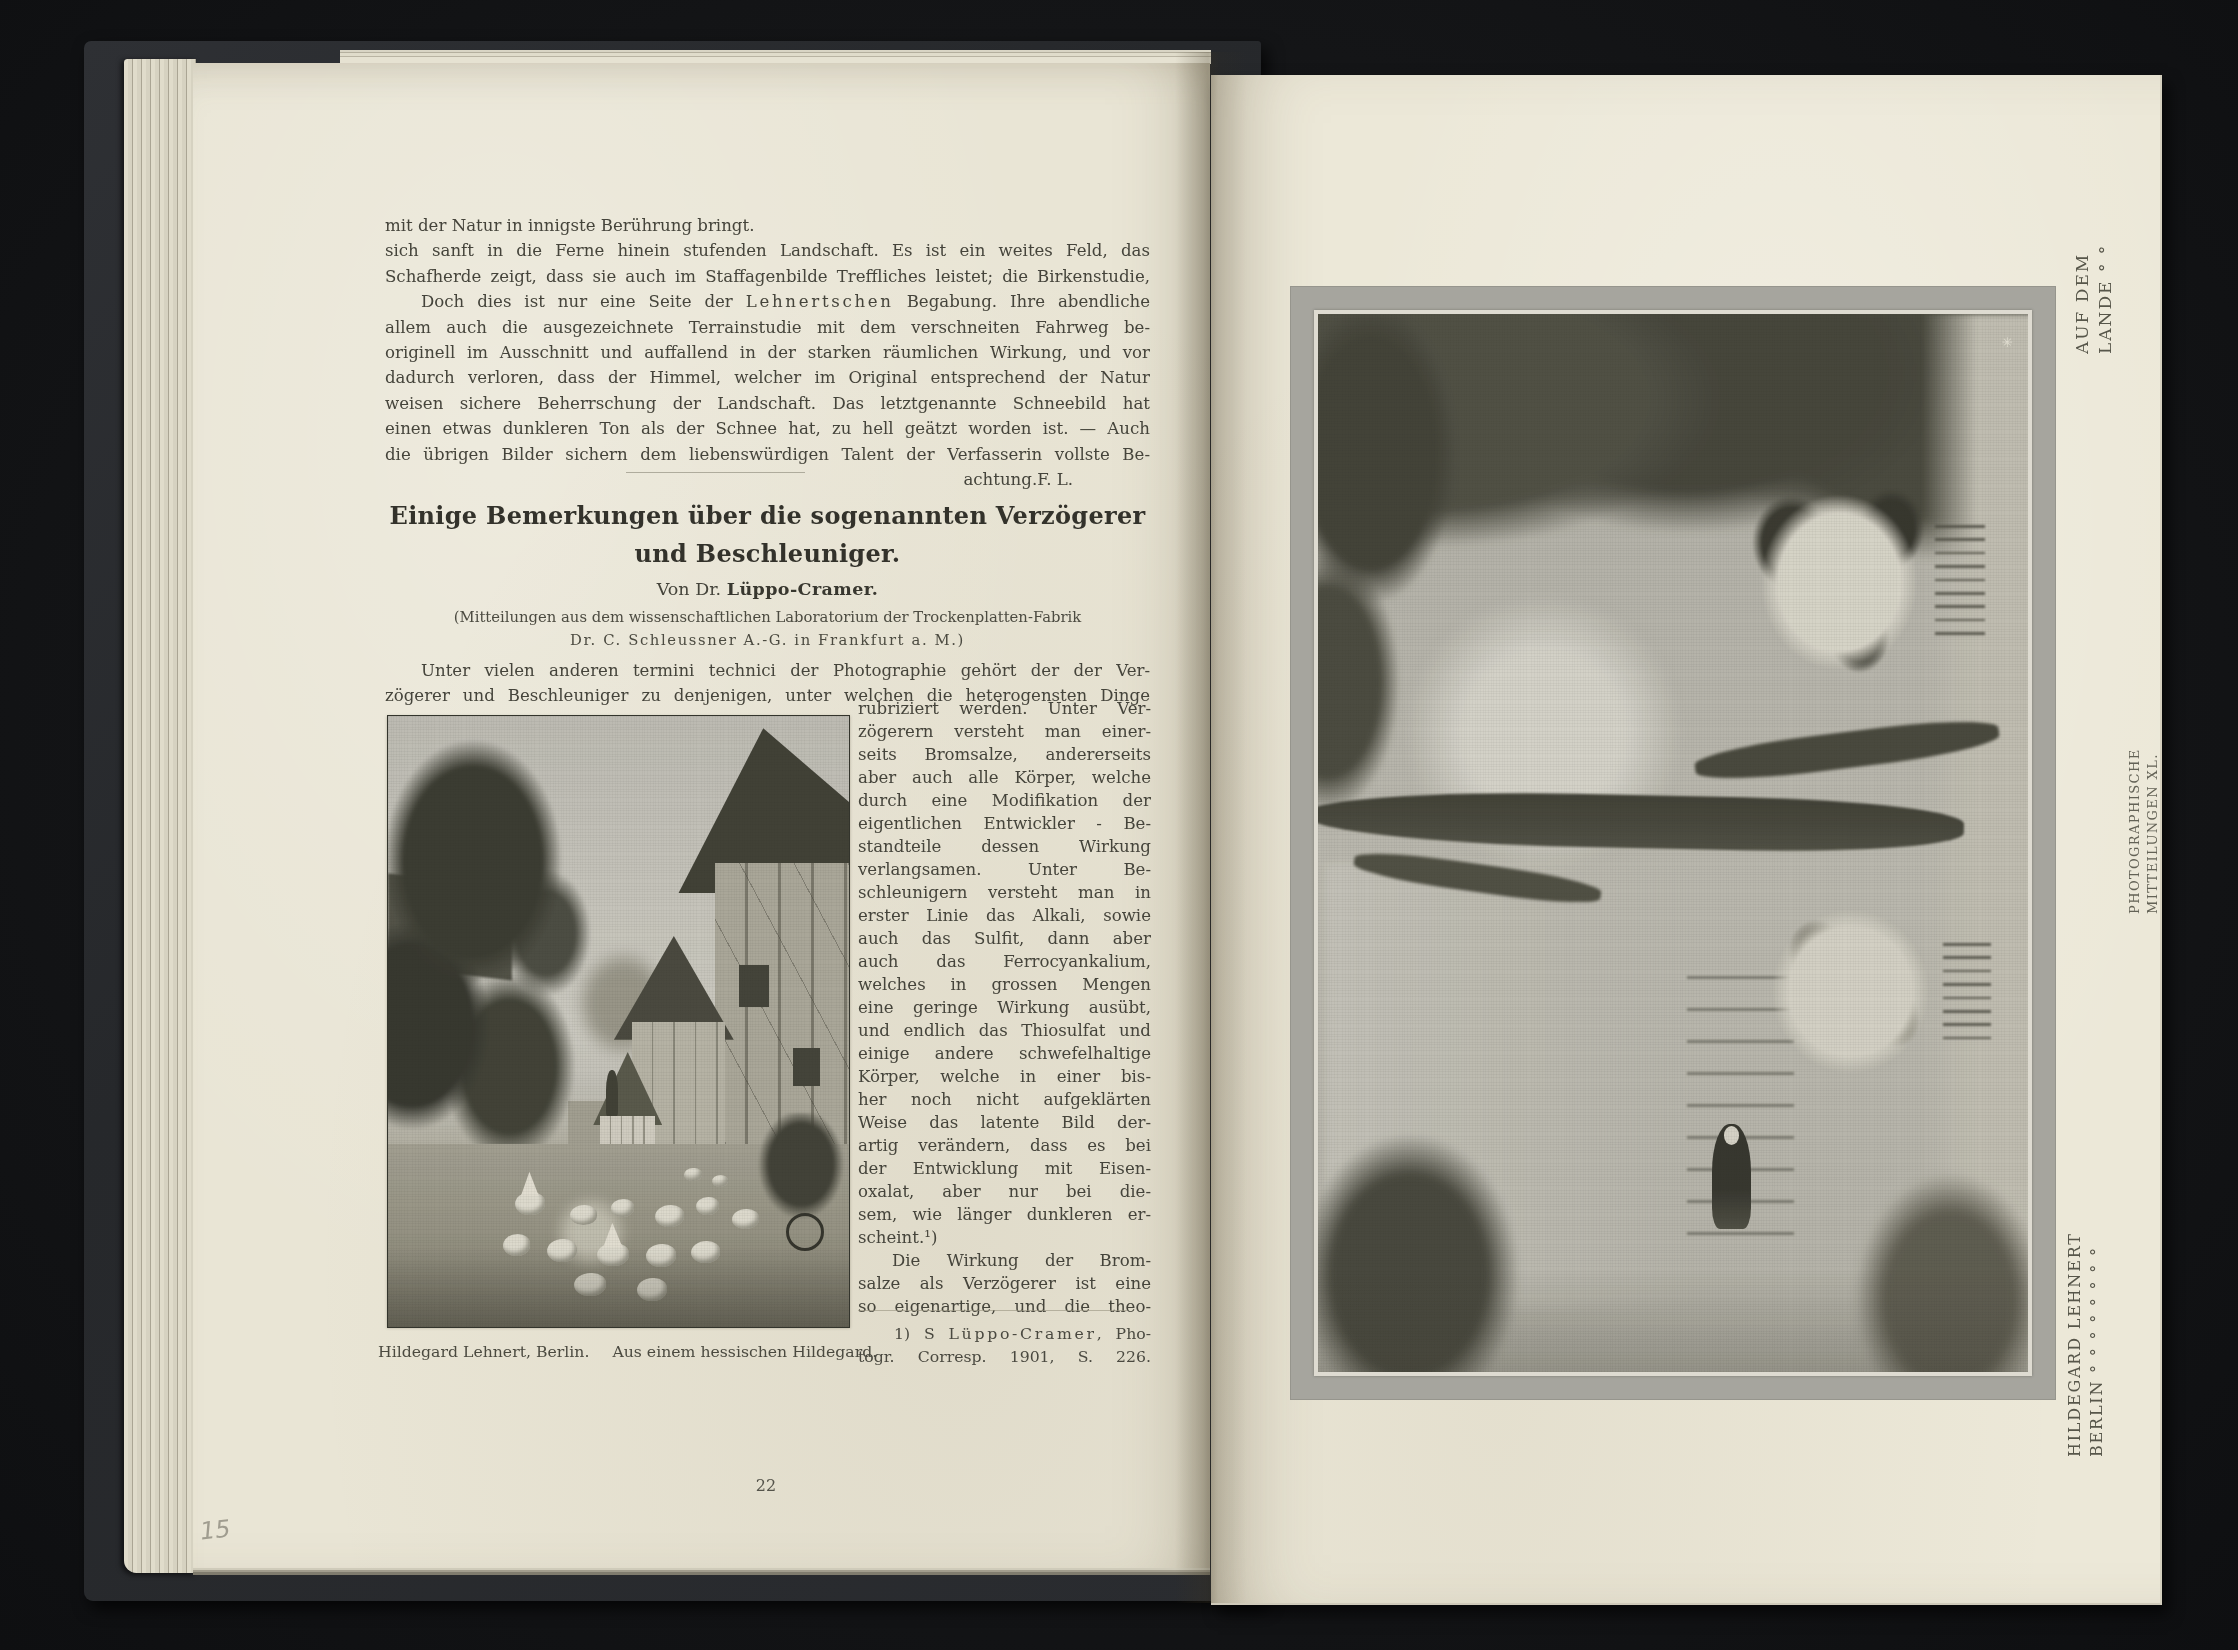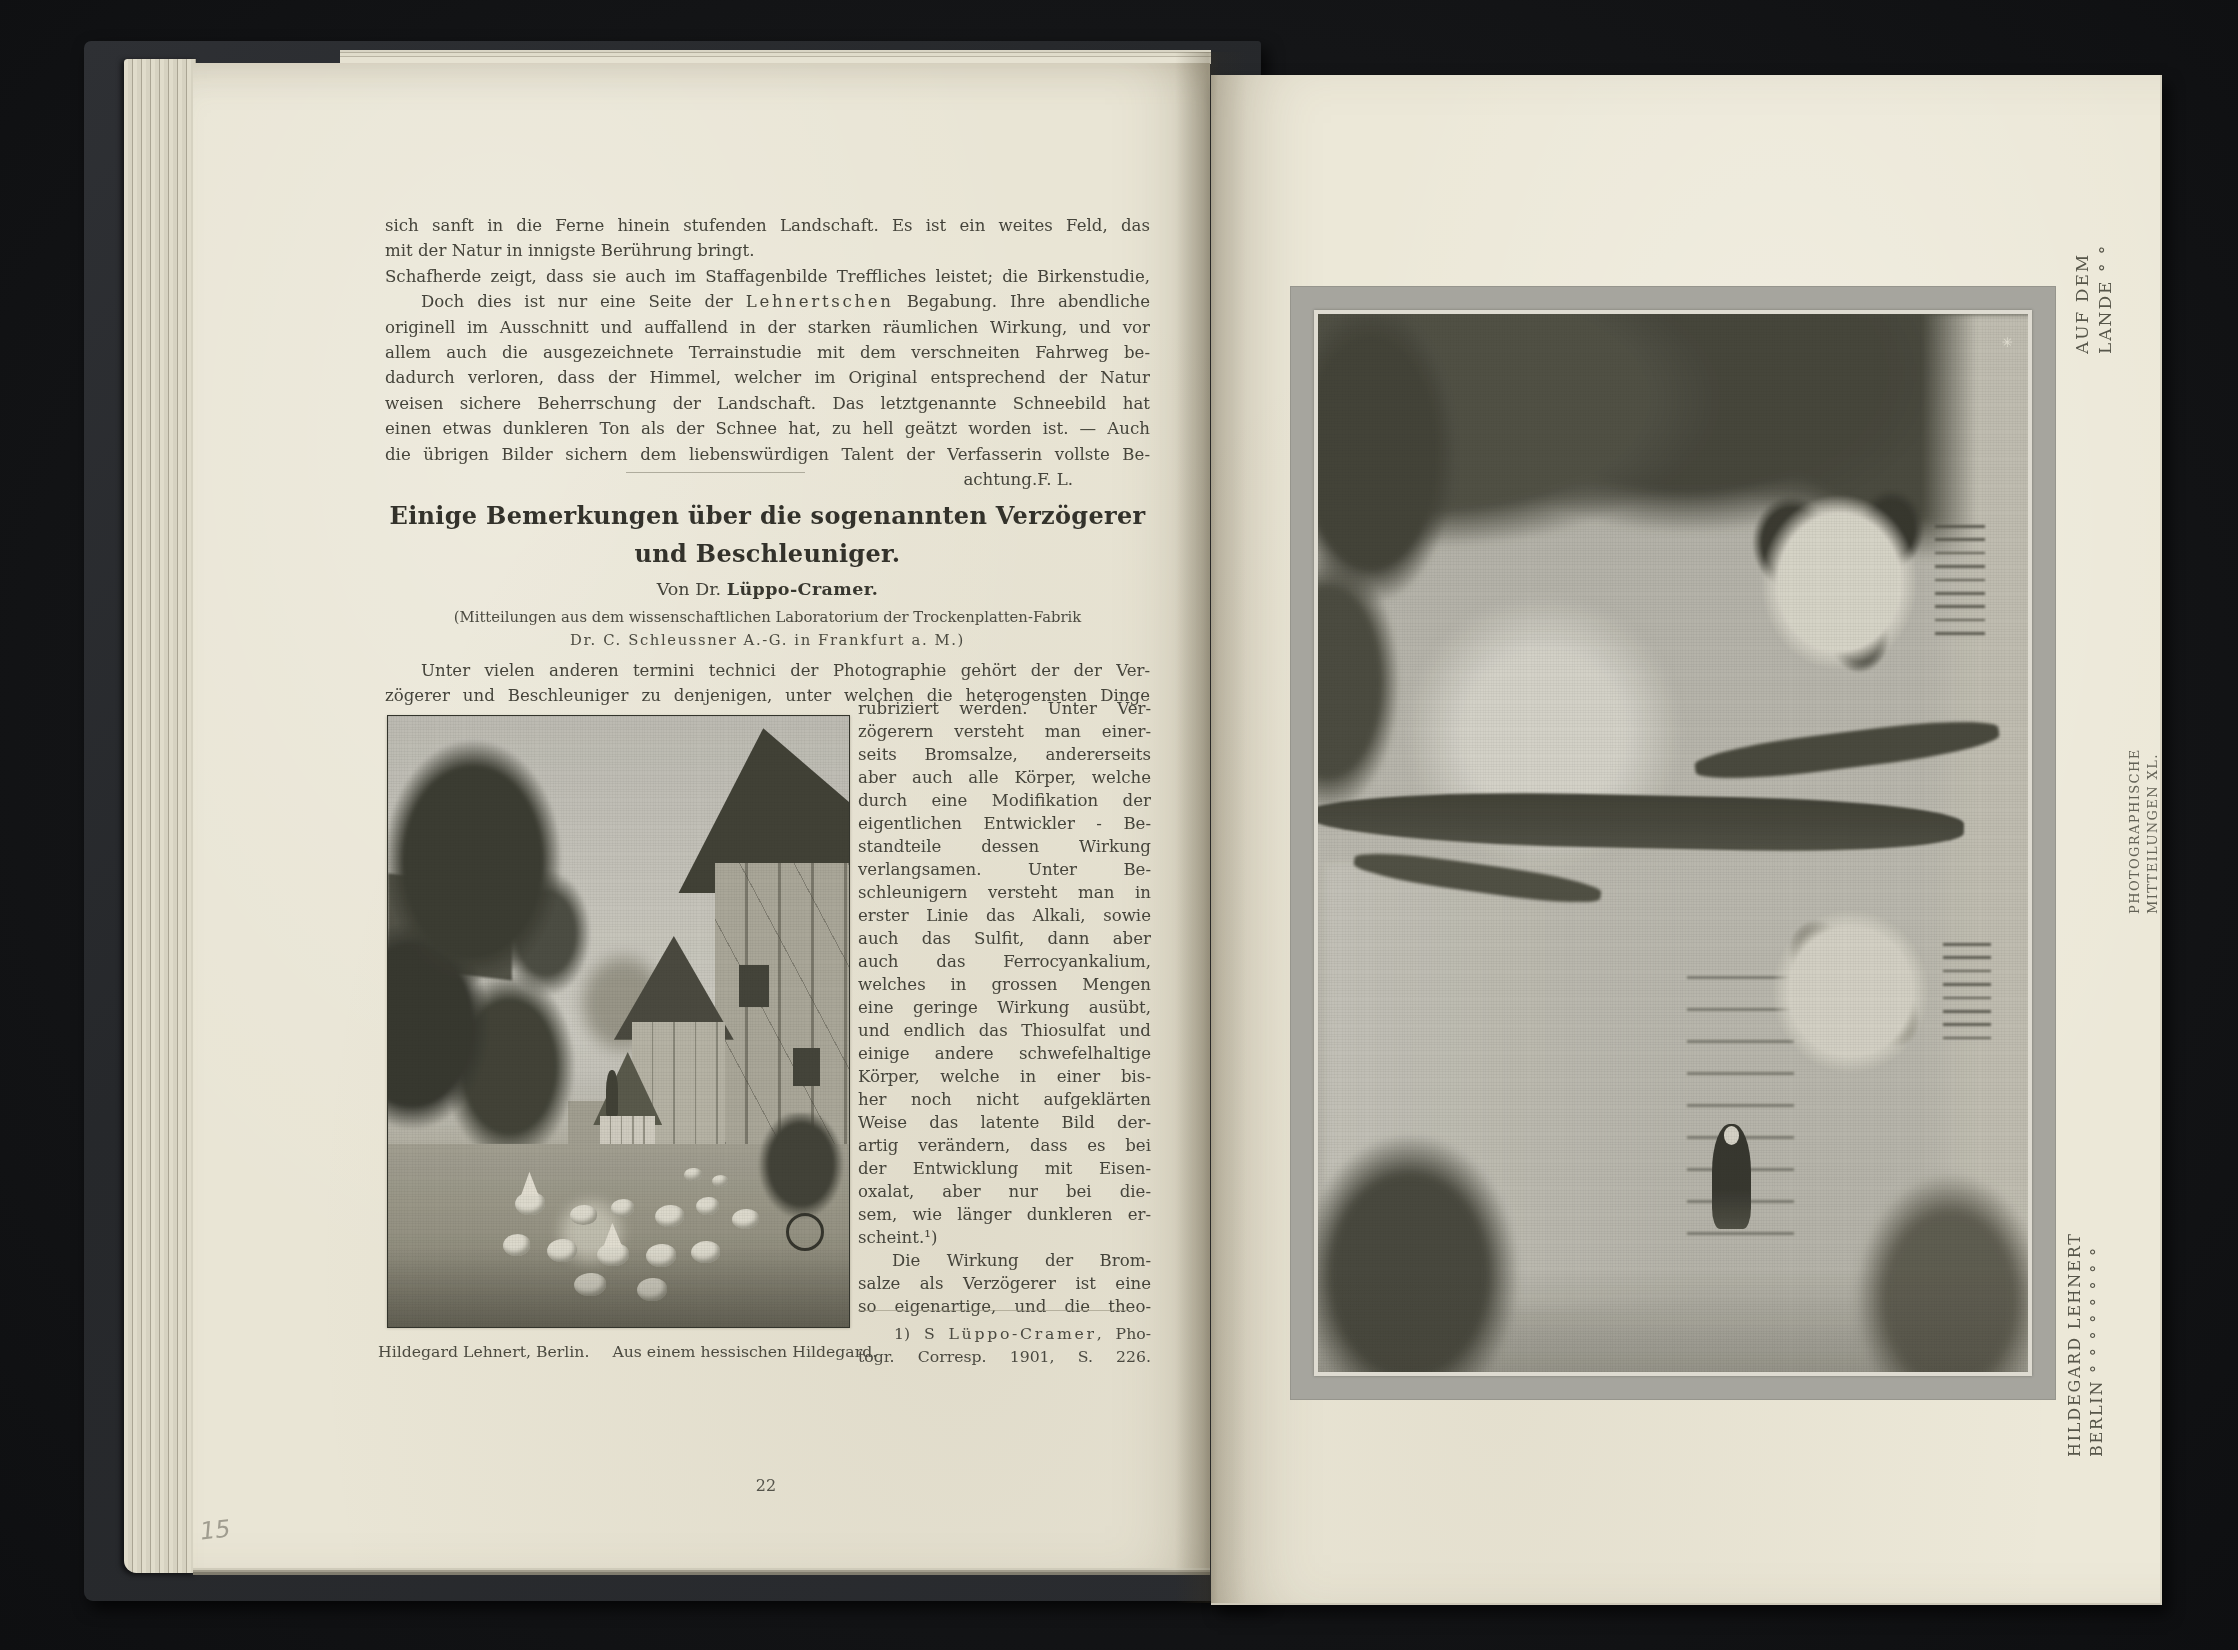--- a/index.html
+++ b/index.html
@@ -157,26 +157,26 @@
 <div class="stage">
 
   <div class="cover"></div>
   <div class="stack-left"></div>
   <div class="stack-top"></div>
   <div class="stack-bottom"></div>
 
   <div class="page page-left">
 
     <div class="block" style="left:192px;top:150px;width:765px;">
+      <div class="line pl">mit der Natur in innigste Berührung bringt.</div>
       <div class="line">sich sanft in die Ferne hinein stufenden Landschaft. Es ist ein weites Feld, das</div>
-      <div class="line pl">mit der Natur in innigste Berührung bringt.</div>
       <div class="line">Schafherde zeigt, dass sie auch im Staffagenbilde Treffliches leistet; die Birkenstudie,</div>
       <div class="line ind"><span>Doch dies ist nur eine Seite der </span><span class="sperr">Lehnertschen</span><span> Begabung. Ihre abendliche</span></div>
+      <div class="line">allem auch die ausgezeichnete Terrainstudie mit dem verschneiten Fahrweg be-</div>
       <div class="line">originell im Ausschnitt und auffallend in der starken räumlichen Wirkung, und vor</div>
-      <div class="line">allem auch die ausgezeichnete Terrainstudie mit dem verschneiten Fahrweg be-</div>
       <div class="line">dadurch verloren, dass der Himmel, welcher im Original entsprechend der Natur</div>
       <div class="line">weisen sichere Beherrschung der Landschaft. Das letztgenannte Schneebild hat</div>
       <div class="line">einen etwas dunkleren Ton als der Schnee hat, zu hell geätzt worden ist. — Auch</div>
       <div class="line">die übrigen Bilder sichern dem liebenswürdigen Talent der Verfasserin vollste Be-</div>
       <div class="flrow">
         <span>achtung.</span>
         <span class="sig">F. L.</span>
       </div>
     </div>
 

